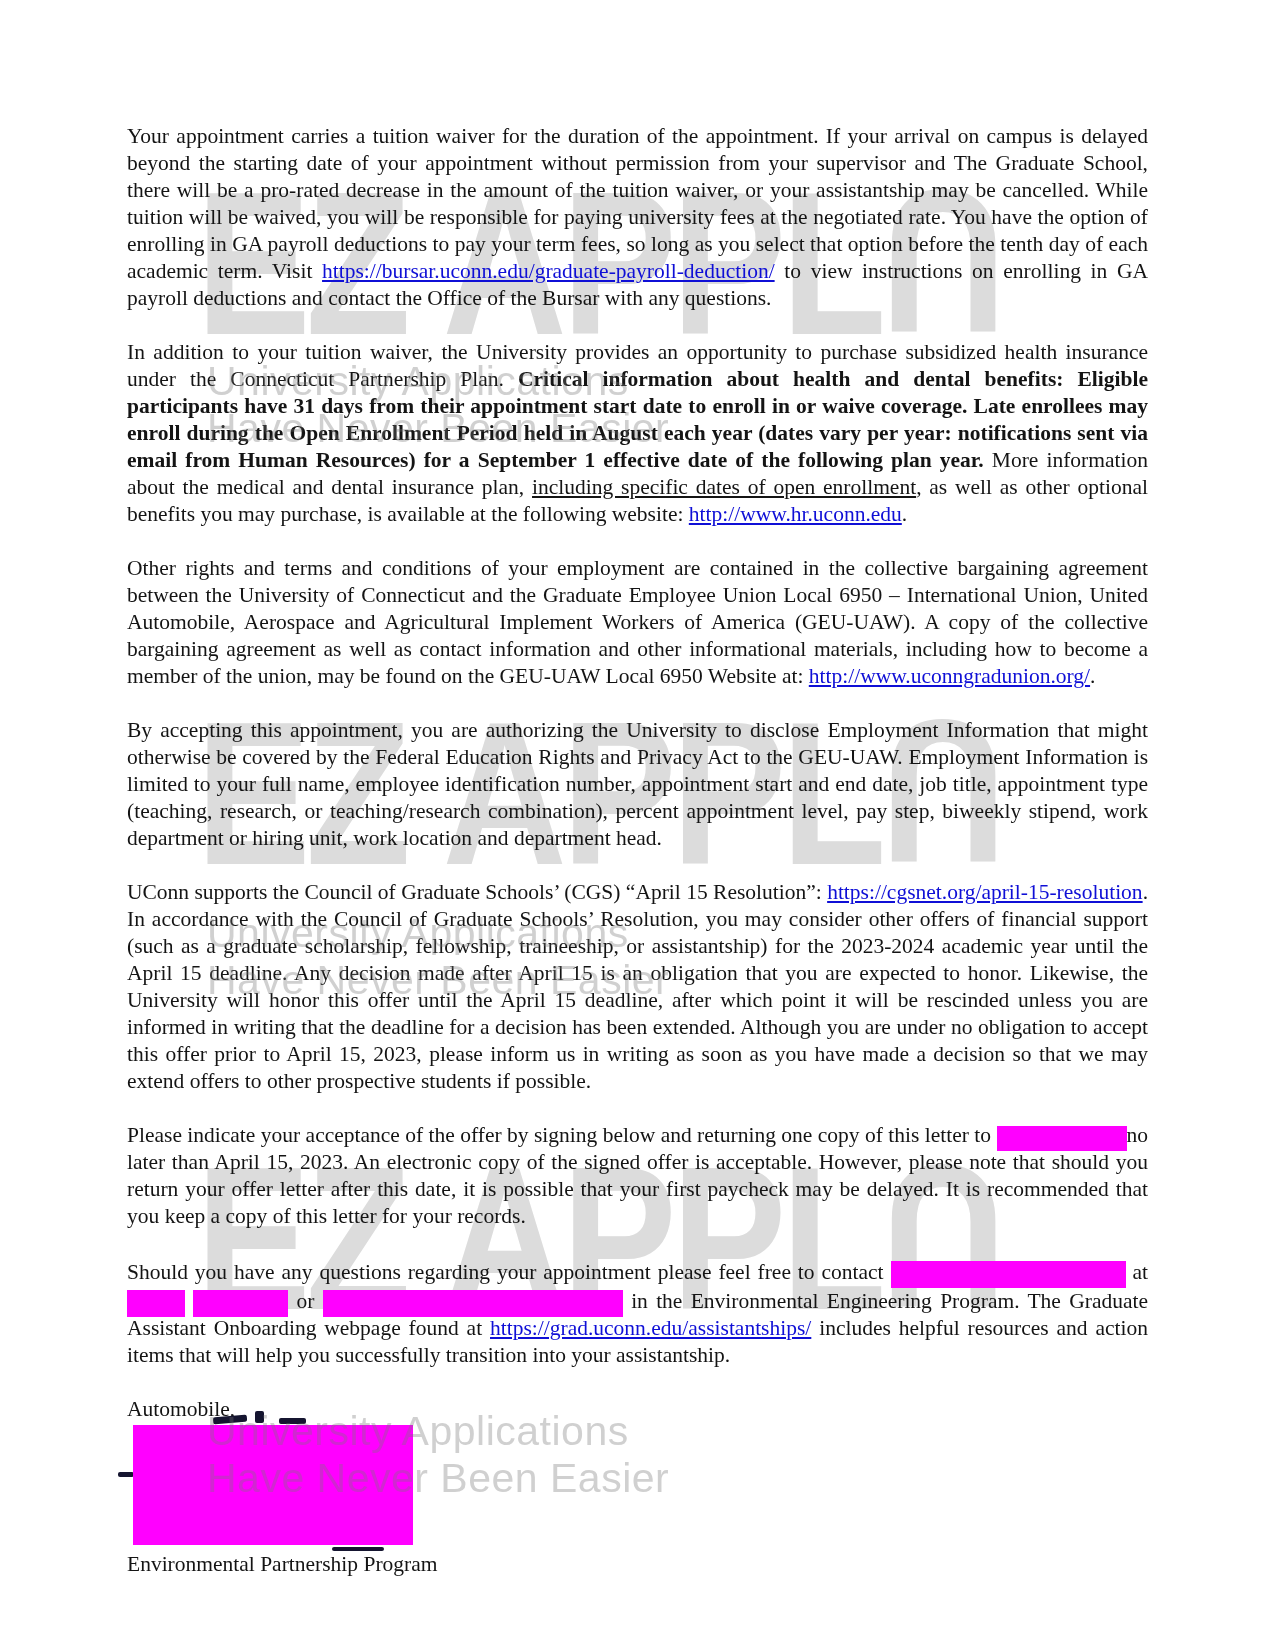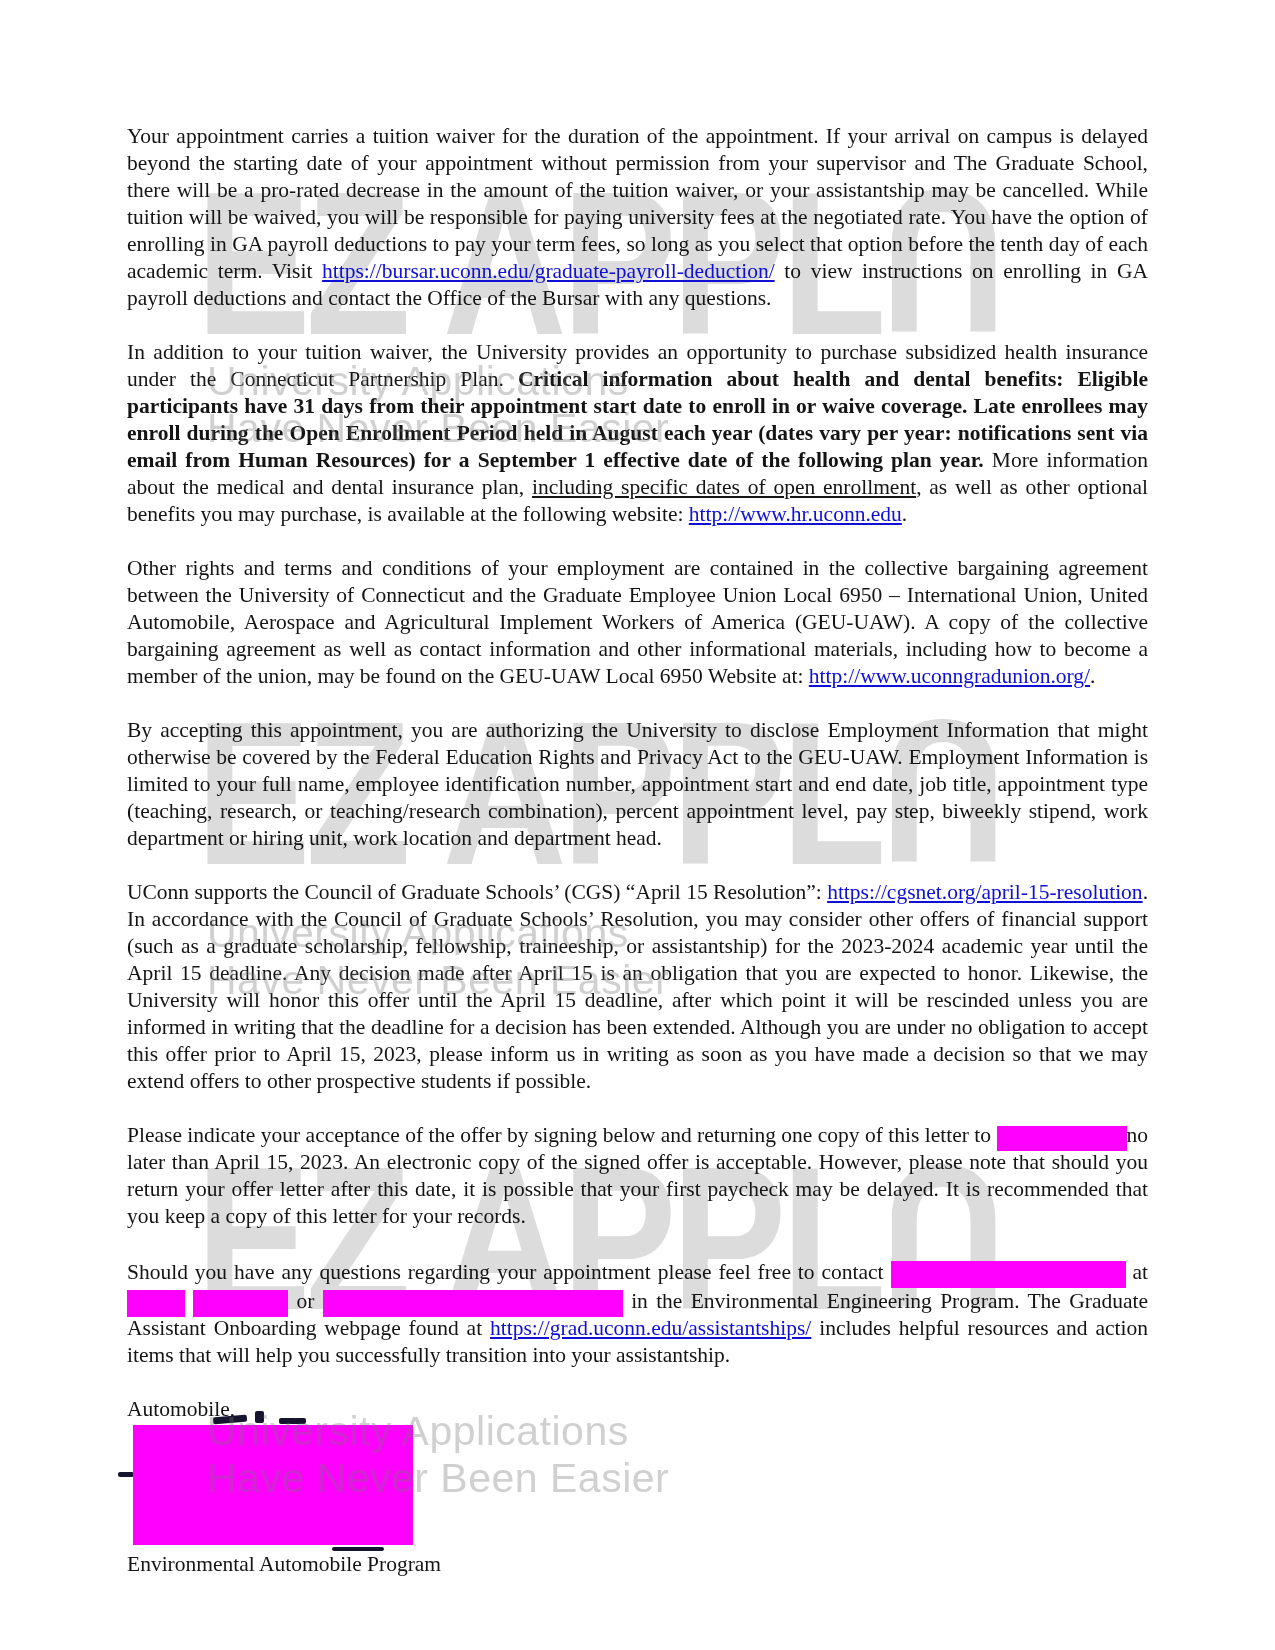--- a/index.html
+++ b/index.html
@@ -105,17 +105,17 @@
       </div>
 
     <div class="closing">
       <div class="sincerely">Automobile,</div>
       <span class="ink ink-a"></span>
       <span class="ink ink-b"></span>
       <span class="ink ink-c"></span>
       <span class="ink ink-d"></span>
       <span class="ink ink-e"></span>
       <div class="sig-redaction"></div>
-      <div class="program">Environmental Automobile Program</div>
+      <div class="program">Environmental Partnership Program</div>
     </div>
   </div>
 
 </div>
 
 </body></html>

